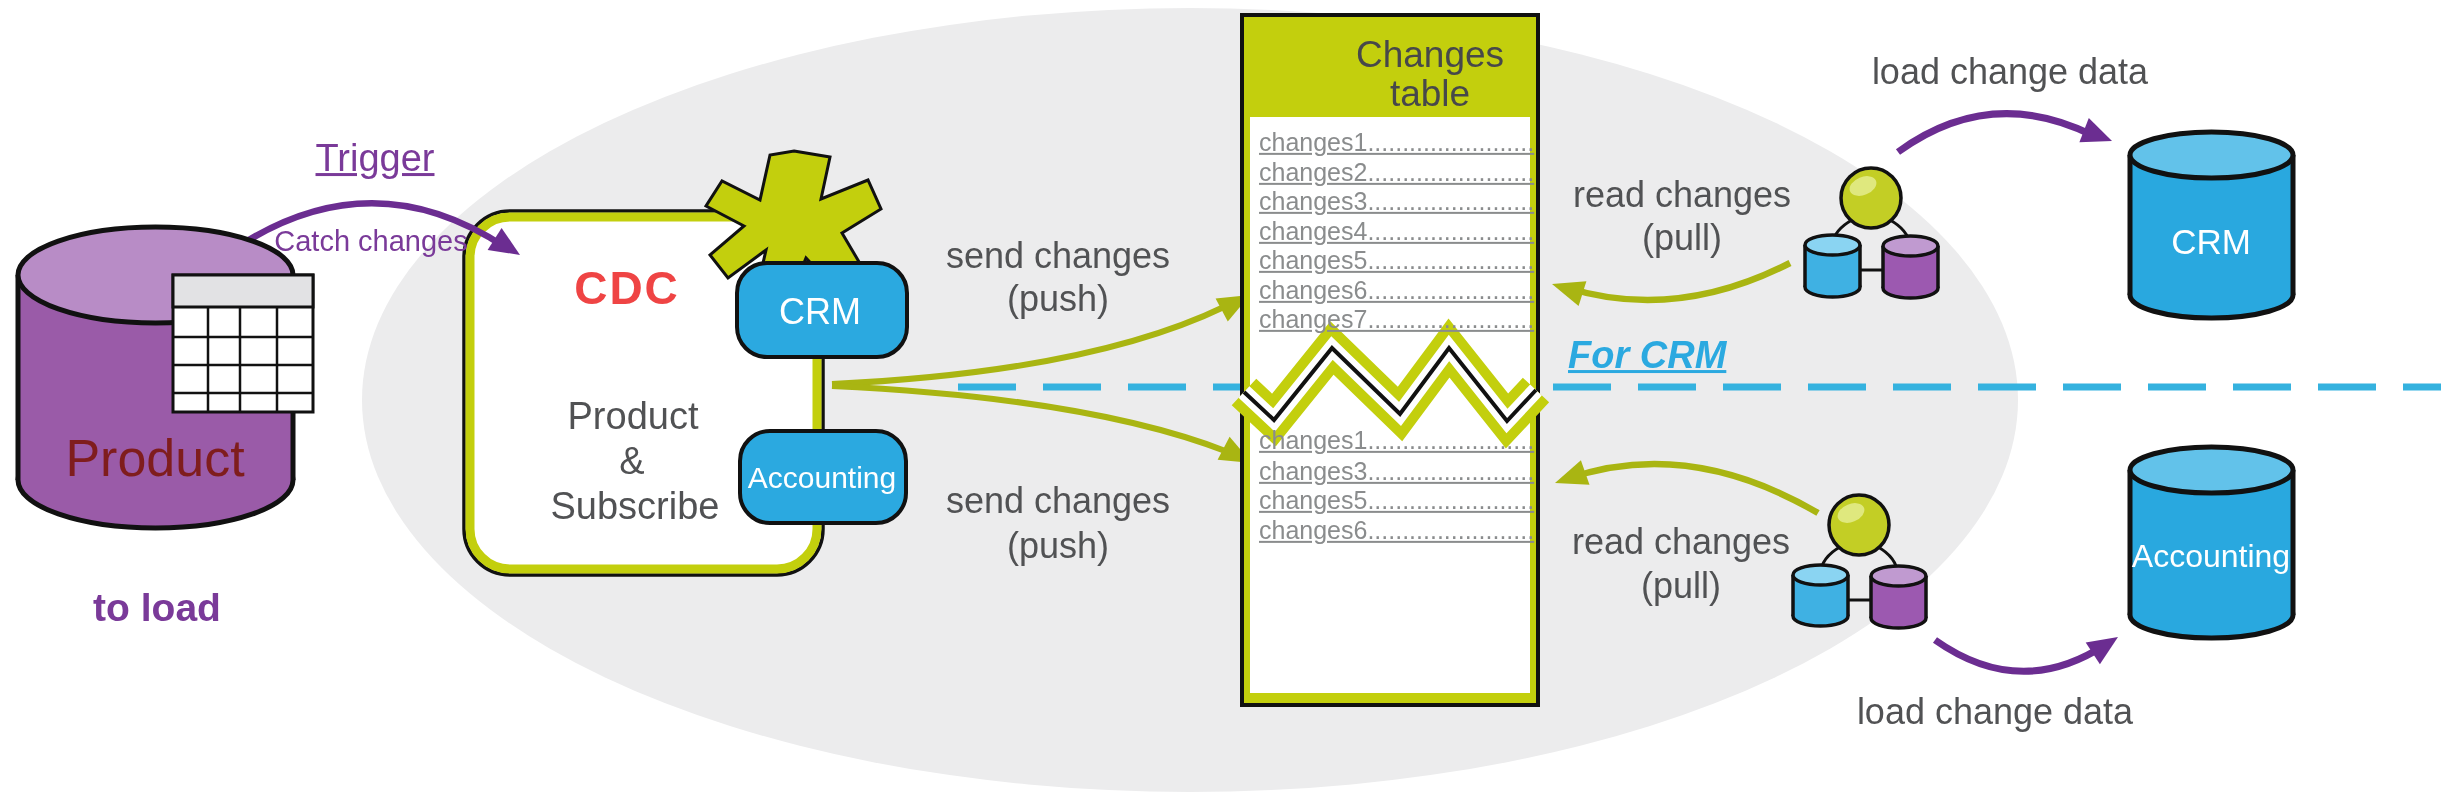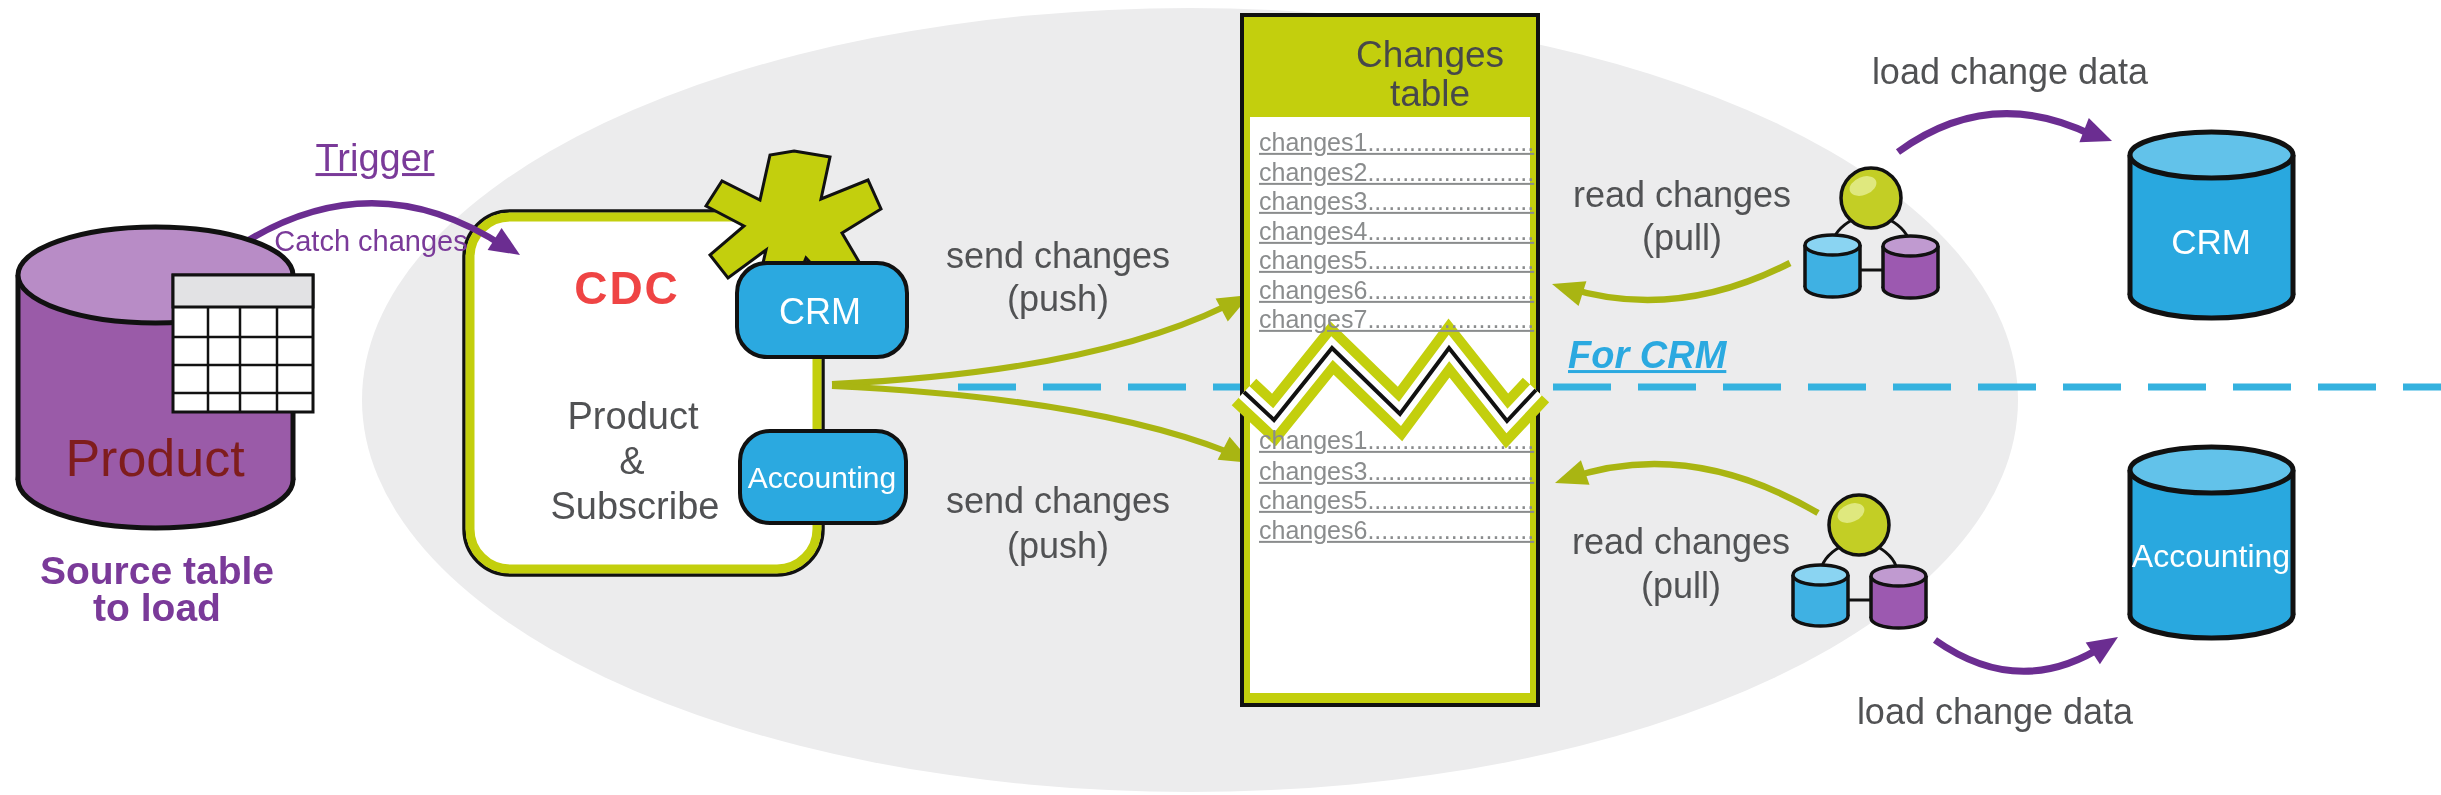--- a/index.html
+++ b/index.html
@@ -164,21 +164,20 @@
   <g>
     <ellipse cx="2211.5" cy="615" rx="81.5" ry="23" fill="#29A8DF" stroke="#111111" stroke-width="5"></ellipse>
     <rect x="2130" y="470" width="163" height="145" fill="#29A8DF"></rect>
     <line x1="2130" y1="470" x2="2130" y2="615" stroke="#111111" stroke-width="5"></line>
     <line x1="2293" y1="470" x2="2293" y2="615" stroke="#111111" stroke-width="5"></line>
     <ellipse cx="2211.5" cy="470" rx="81.5" ry="23" fill="#62C2EA" stroke="#111111" stroke-width="5"></ellipse>
   </g>
 </svg>
 
 <div class="lbl t-product" style="left:155px;top:458px;">Product</div>
-<div class="lbl t-caption" style="left:157px;top:571px;">Source table</div>
 <div class="lbl t-caption" style="left:157px;top:608px;">to load</div>
 
 <div class="lbl t-trigger" style="left:375px;top:159px;text-decoration:underline;">Trigger</div>
 <div class="lbl t-catch" style="left:371px;top:241px;">Catch changes</div>
 
 <div class="lbl t-cdc" style="left:627px;top:288px;">CDC</div>
 <div class="lbl t-pub" style="left:633px;top:417px;">Product</div>
 <div class="lbl t-pub" style="left:632px;top:462px;">&amp;</div>
 <div class="lbl t-pub" style="left:635px;top:507px;">Subscribe</div>
 

